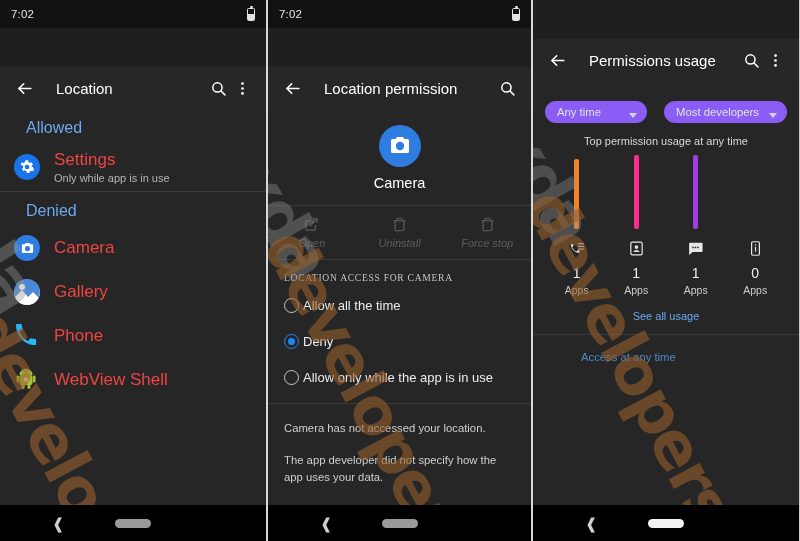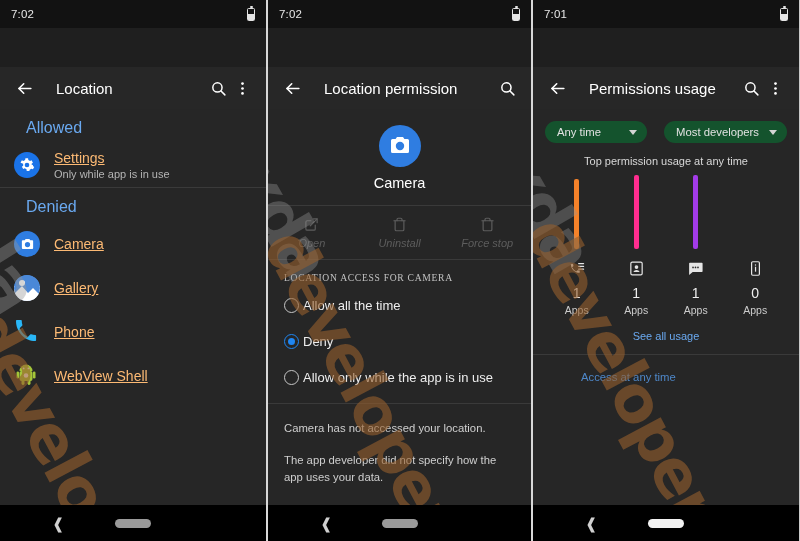--- a/index.html
+++ b/index.html
@@ -78,21 +78,21 @@
     color: #6aa9f0; font-size: 16px;
     padding: 10px 0 6px 26px;
   }
   .app-row {
     display: flex; align-items: center;
     padding: 7px 12px 7px 14px;
     min-height: 44px;
   }
   .app-ico { width: 26px; height: 26px; flex: 0 0 26px; margin-right: 14px; position: relative; }
   .app-text { display:flex; flex-direction: column; }
-  .app-name { color: #fdba74; font-size: 14px; text-decoration: underline; }
+  .app-name { color: #ef4444; font-size: 17px; }
   .app-sub { color: #b4b4b4; font-size: 11px; margin-top: 2px; }
   .divider { height: 1px; background: #3a3a3a; }
 
   
   .circ { width:26px; height:26px; border-radius:50%; display:flex; align-items:center; justify-content:center; }
   .circ.blue { background:#1a73e8; }
   .circ.camblue { background:#2f7de1; }
   .circ.gal { background: linear-gradient(180deg,#4a88d8 0%,#4a88d8 42%,#ffffff 42%,#ffffff 100%); overflow:hidden; position:relative; }
 
   
@@ -129,24 +129,24 @@
   }
   .radio-label { color:#ededed; font-size: 13px; font-weight: 500; }
   .para { color:#cfcfcf; font-size: 11.3px; line-height: 1.45; padding: 0 16px; }
   .para.first { padding-top: 16px; }
   .para.gap { padding-top: 16px; }
   .link { color:#6aa9f0; font-size: 11.3px; padding: 18px 16px 0; display:block; }
 
   
   .chips { display:flex; align-items:center; padding: 12px 12px 0; gap: 8px; }
   .chip {
-    background: #14532d; border-radius: 14px;
+    background: #8b5cf6; border-radius: 14px;
     padding: 5px 10px 5px 12px;
-    display:flex; align-items:center; gap: 10px;
-    color: #e2e2e2; font-size: 11.3px;
+    display:flex; align-items:flex-end; gap: 10px;
+    color: #e2e2e2; font-size: 11.3px; margin-top: 8px;
   }
   .chip.wide { min-width: 102px; justify-content: space-between; }
   .chip .caret {
     width:0;height:0;border-left:4.5px solid transparent;border-right:4.5px solid transparent;
     border-top:5px solid #d5d5d5;
   }
   .chips .sp { flex:1; }
   .chart-title { text-align:center; color:#d8d8d8; font-size: 11px; padding: 12px 0 0; }
   .chart { padding: 6px 14px 0; }
   .bars { display:flex; align-items:flex-end; height: 76px; }
@@ -388,25 +388,20 @@
       </div>
     </div>
 
     <div class="navbar">
       <span class="back-chevron">❰</span>
       <span class="pill"></span>
     </div>
   </div>
 
   <div class="phone">
-    <div class="statusbar">
-      <span class="clock">7:01</span>
-      <span class="spacer"></span>
-      <span class="battery"></span>
-    </div>
 
     <div class="appbar">
       <span class="icon-btn">
         <svg width="19" height="19" viewBox="0 0 24 24" fill="none" stroke="#fff" stroke-width="2" stroke-linecap="round" stroke-linejoin="round">
             <line x1="20" y1="12" x2="5" y2="12"></line>
             <polyline points="11,18 5,12 11,6"></polyline>
           </svg>
       </span>
       <span class="title">Permissions usage</span>
       <span class="grow"></span>

